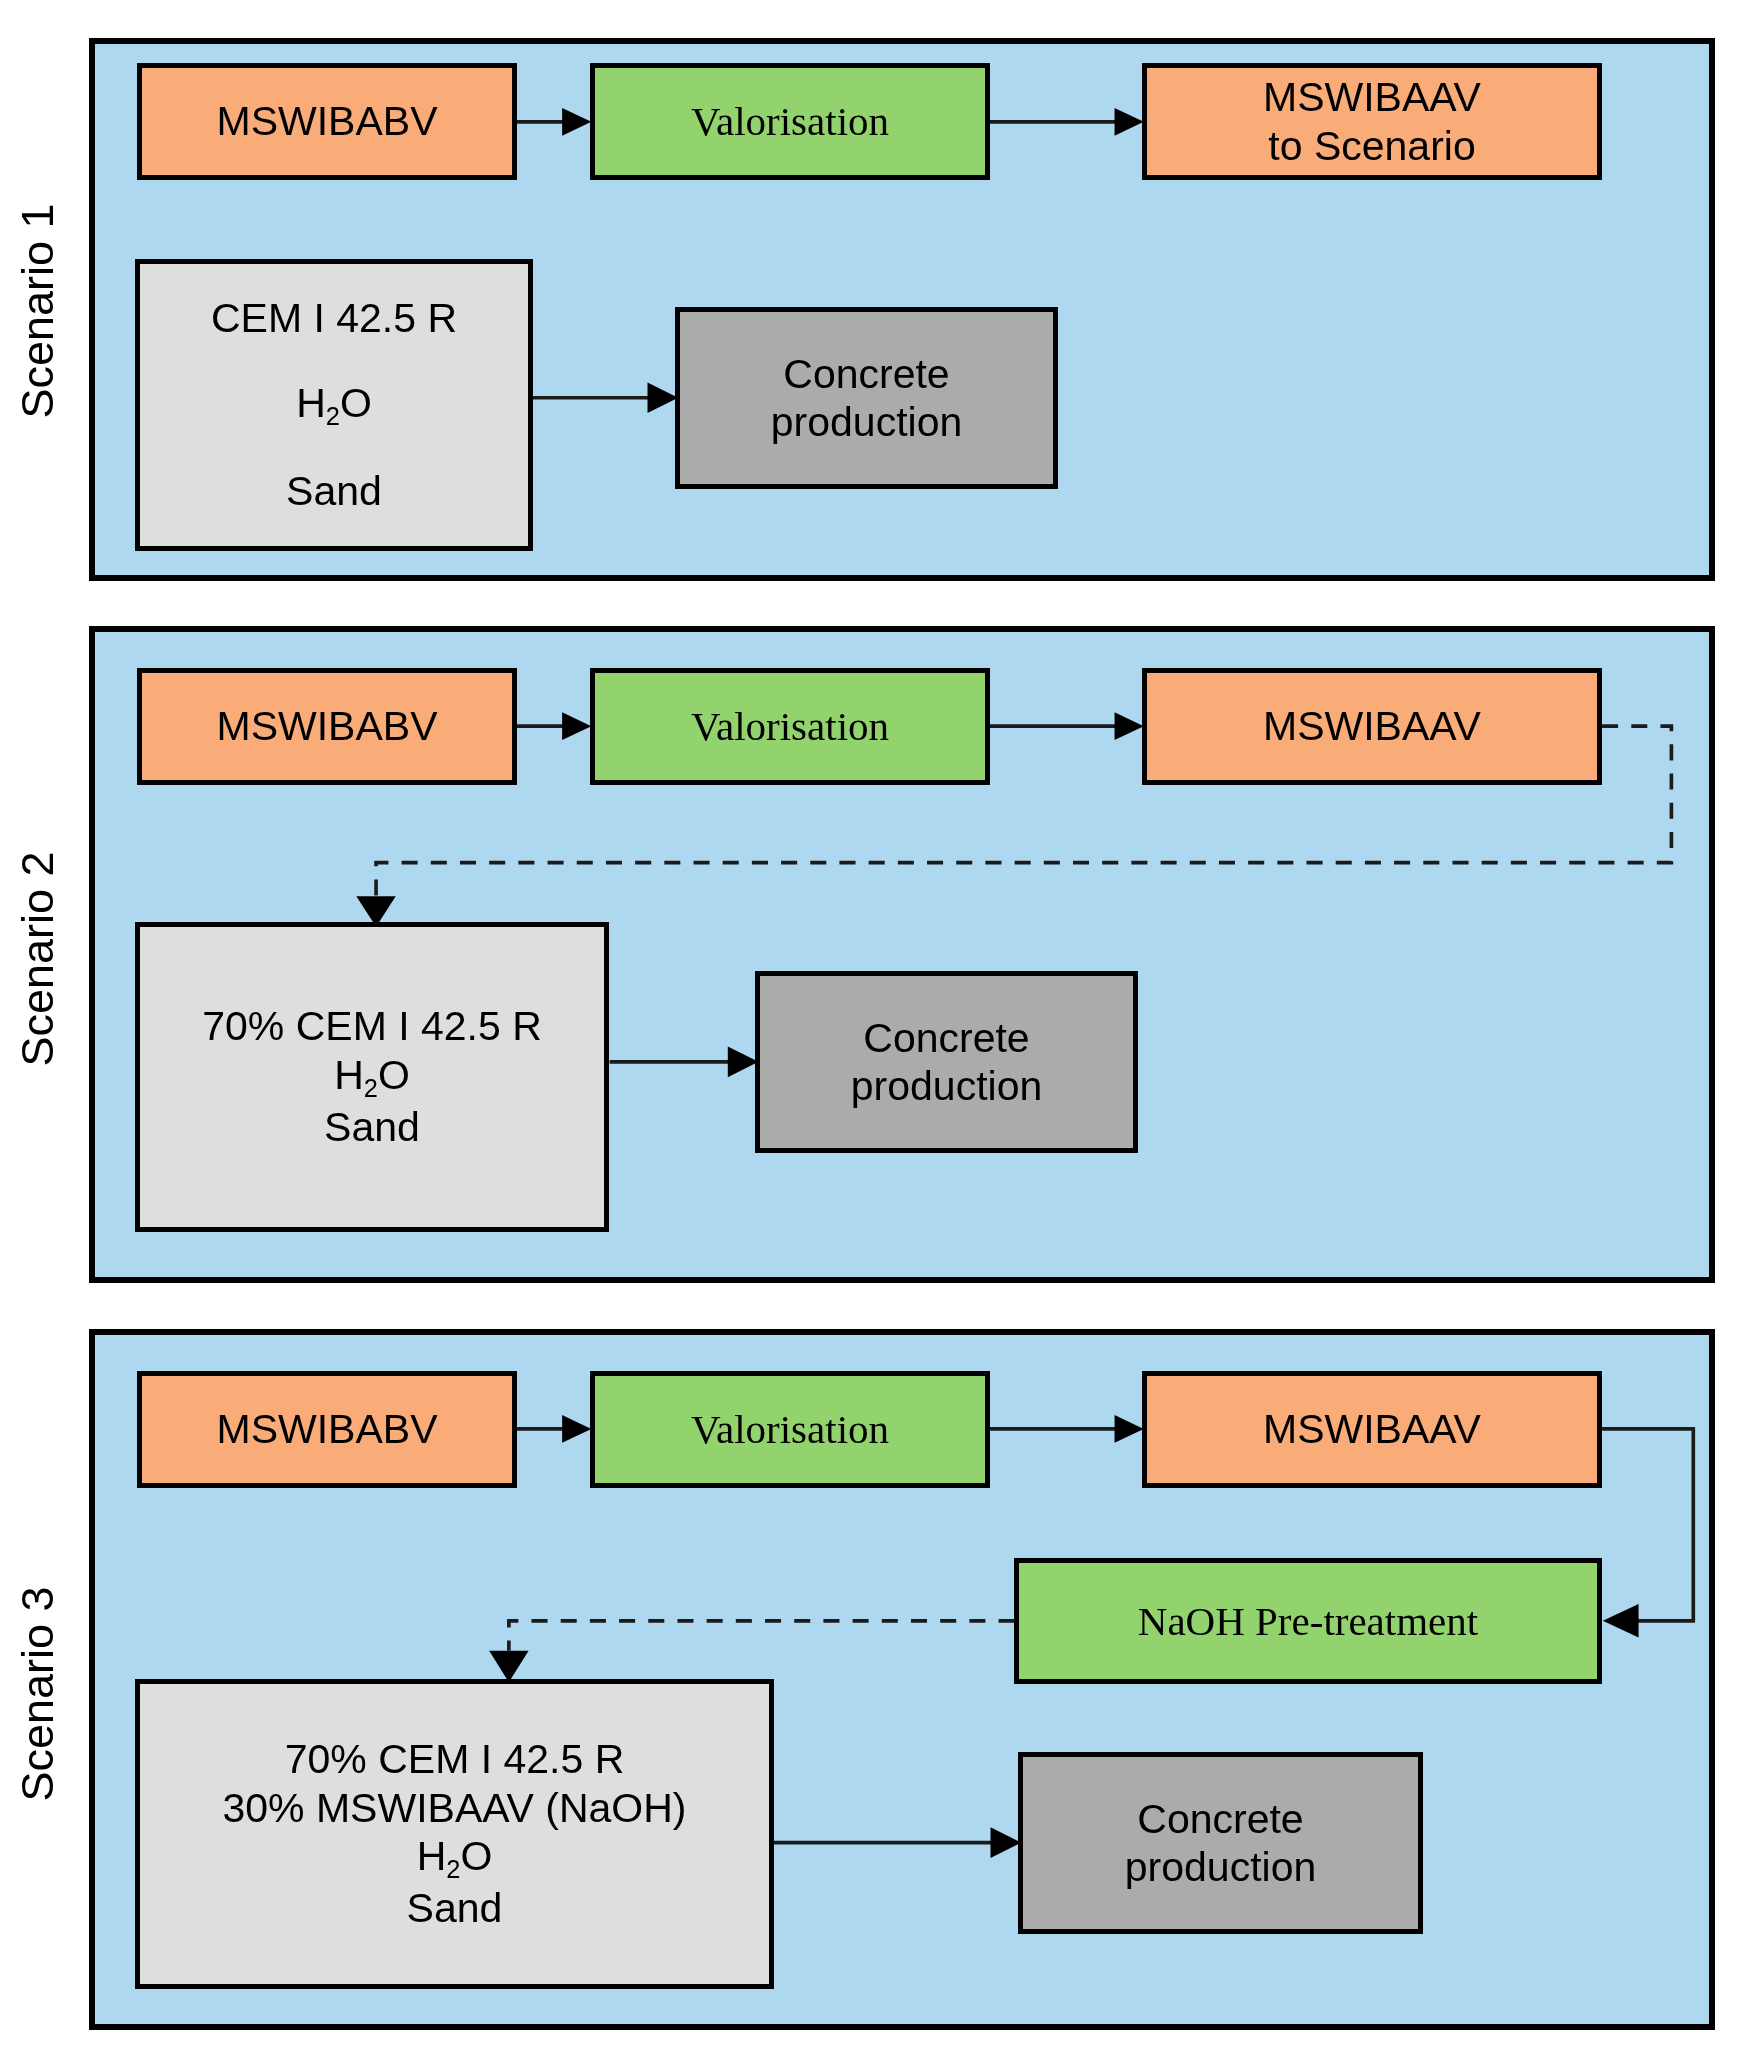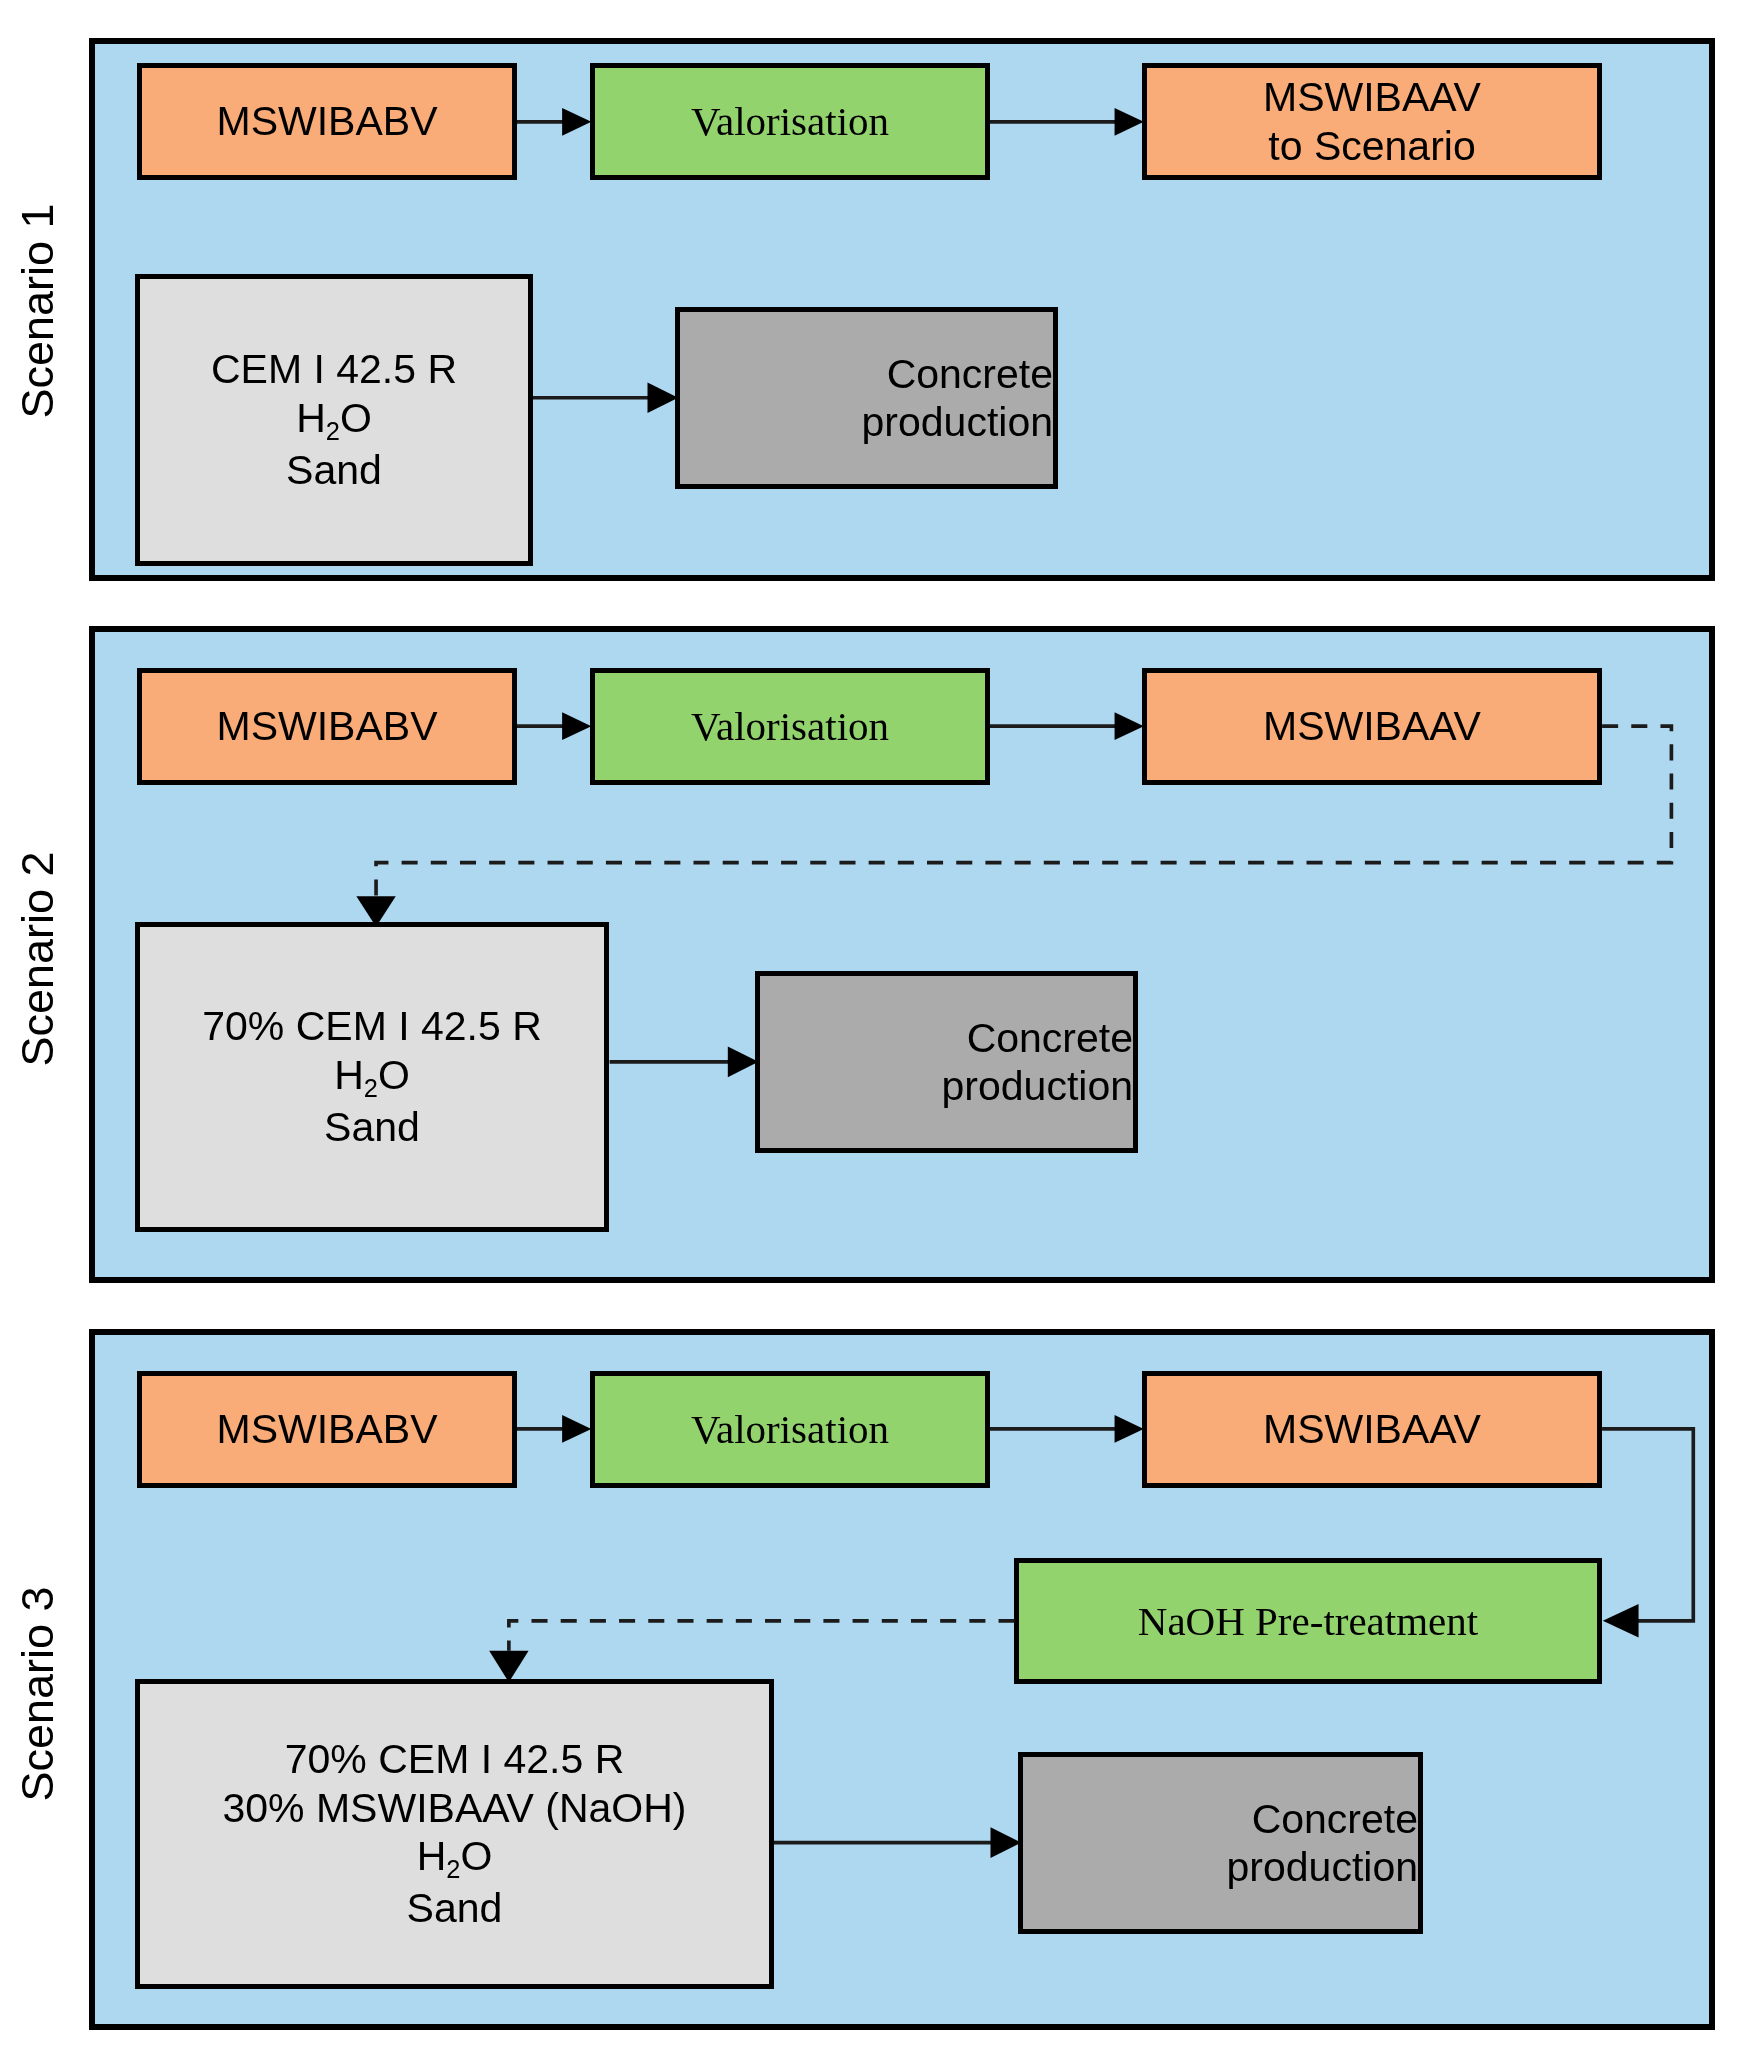--- a/index.html
+++ b/index.html
@@ -44,28 +44,28 @@
     align-items:center;
     justify-content:center;
     text-align:center;
     color:#000000;
     font-size:41px;
     line-height:1.18;
   }
   .node .ln{display:block;white-space:nowrap;}
   .orange{background:#faac78;}
   .green {background:#92d36e;font-family:Liberation Serif, serif;}
-  .gray  {background:#ababab;align-items:flex-end;}
+  .gray  {background:#ababab;}
   .light {background:#dedede;}
 
   
   #s1-mswibabv {left:137px;  top:63px;  width:380px; height:117px;}
   #s1-valor    {left:590px;  top:63px;  width:400px; height:117px;}
   #s1-landfill {left:1142px; top:63px;  width:460px; height:117px;}
-  #s1-mix      {left:135px;  top:274px; width:398px; height:292px;}
+  #s1-mix      {left:135px;  top:259px; width:398px; height:292px;gap:36px;}
   #s1-concrete {left:675px;  top:307px; width:383px; height:182px;}
 
   
   #s2-mswibabv {left:137px;  top:668px;  width:380px; height:117px;}
   #s2-valor    {left:590px;  top:668px;  width:400px; height:117px;}
   #s2-mswibaav {left:1142px; top:668px;  width:460px; height:117px;}
   #s2-mix      {left:135px;  top:922px; width:474px; height:310px;}
   #s2-concrete {left:755px; top:971px; width:383px; height:182px;}
 
   

